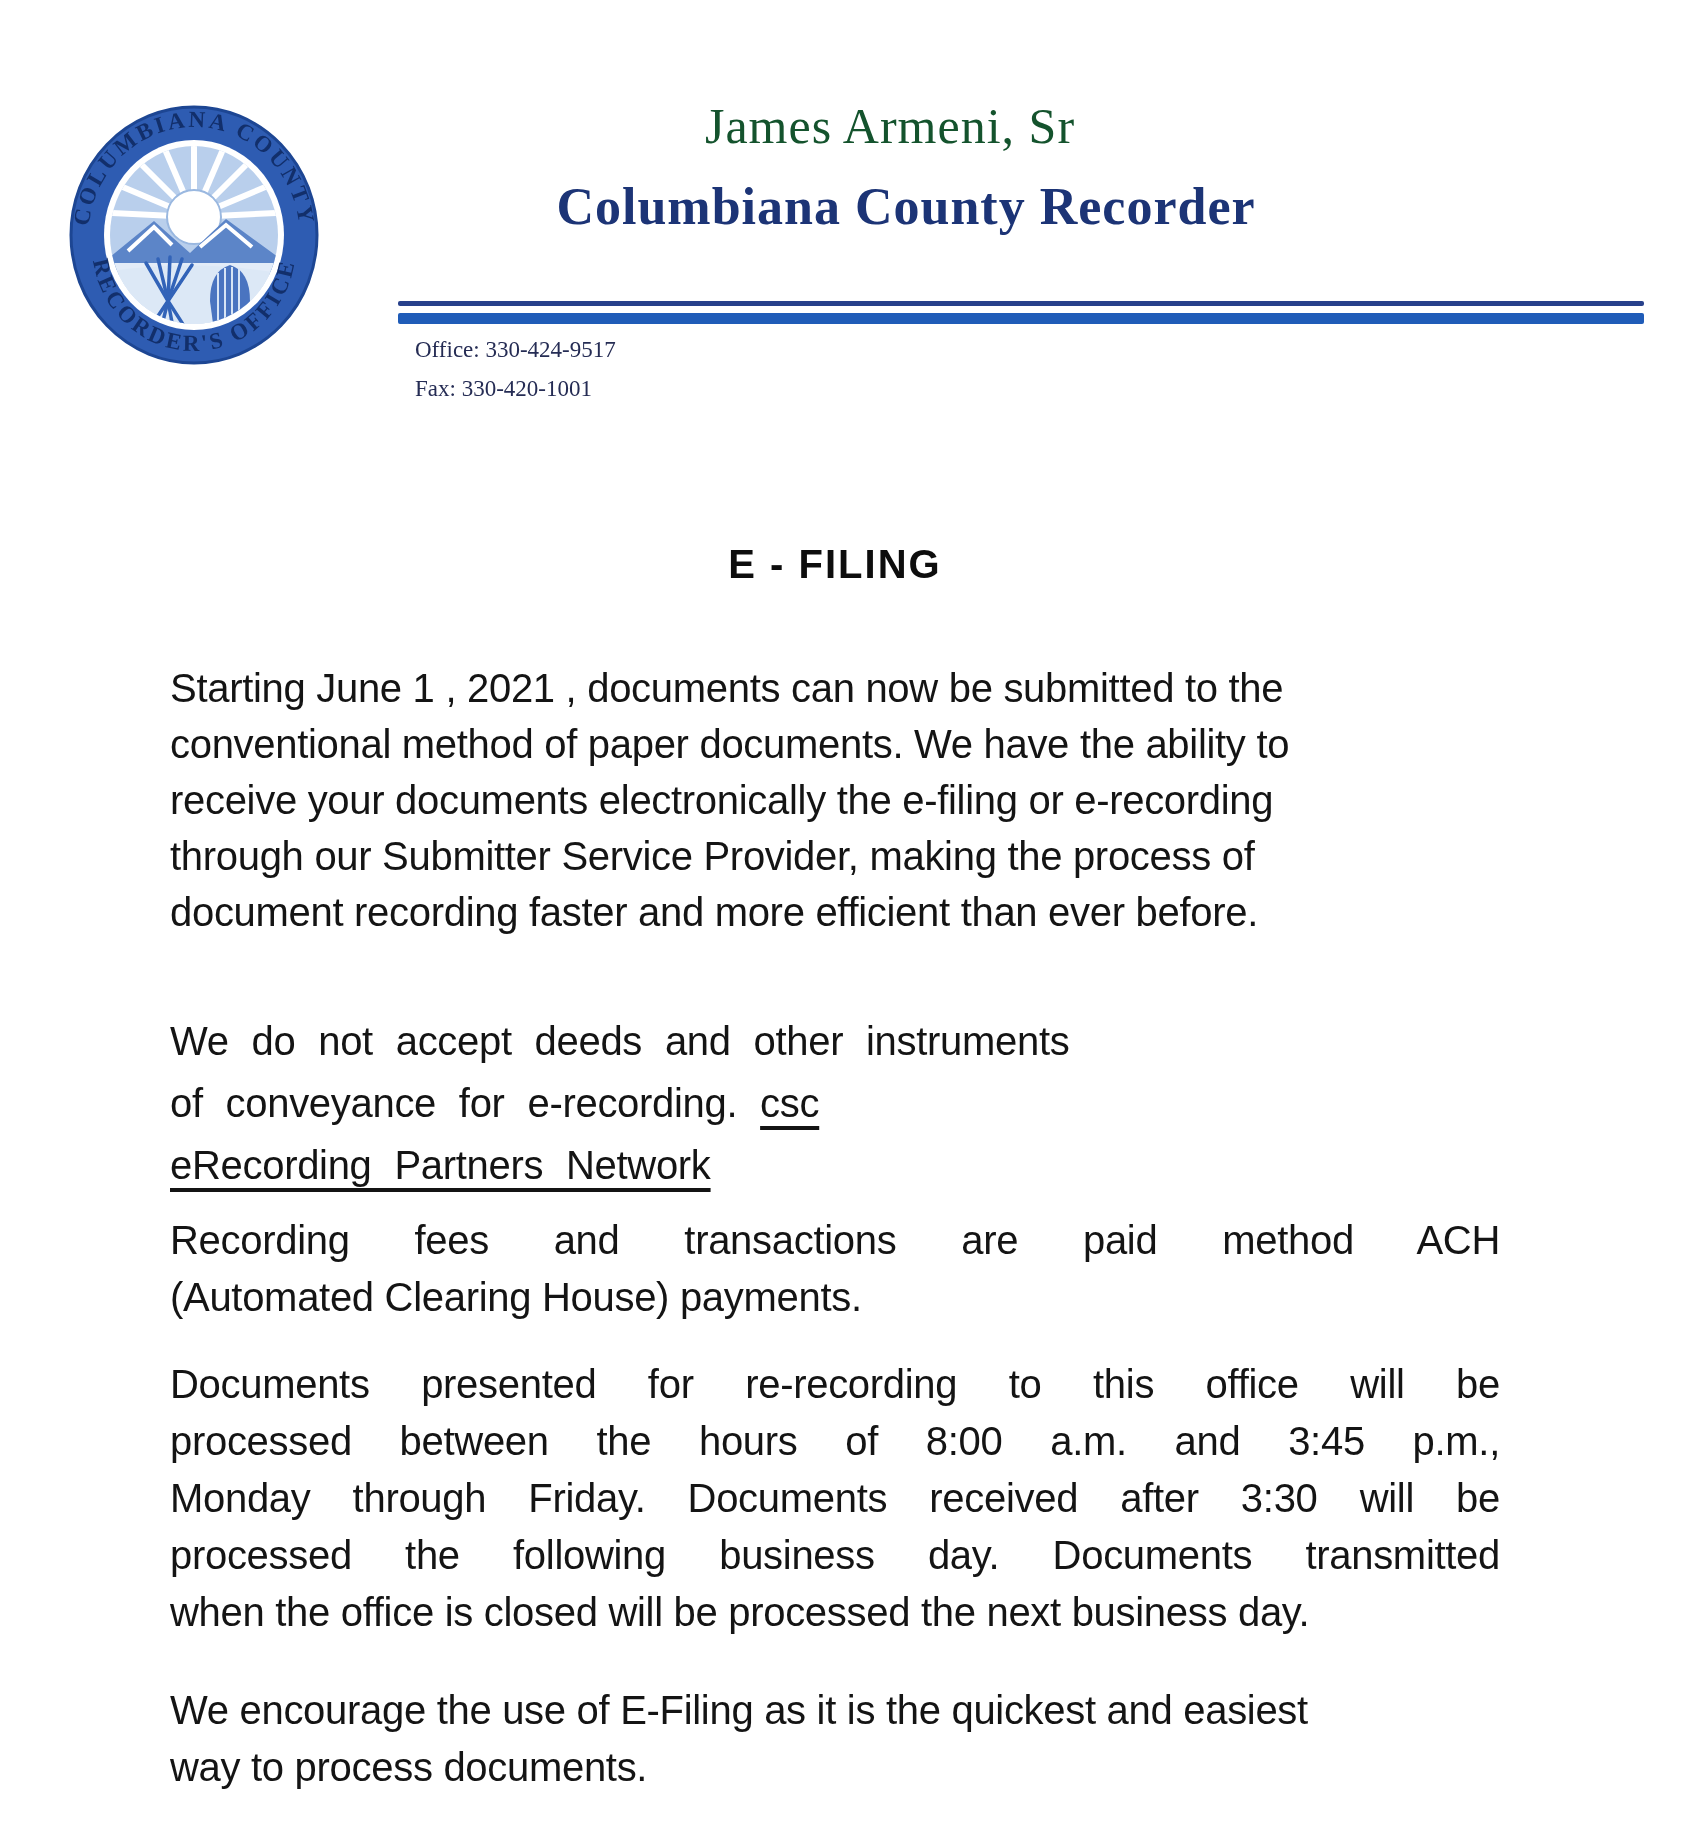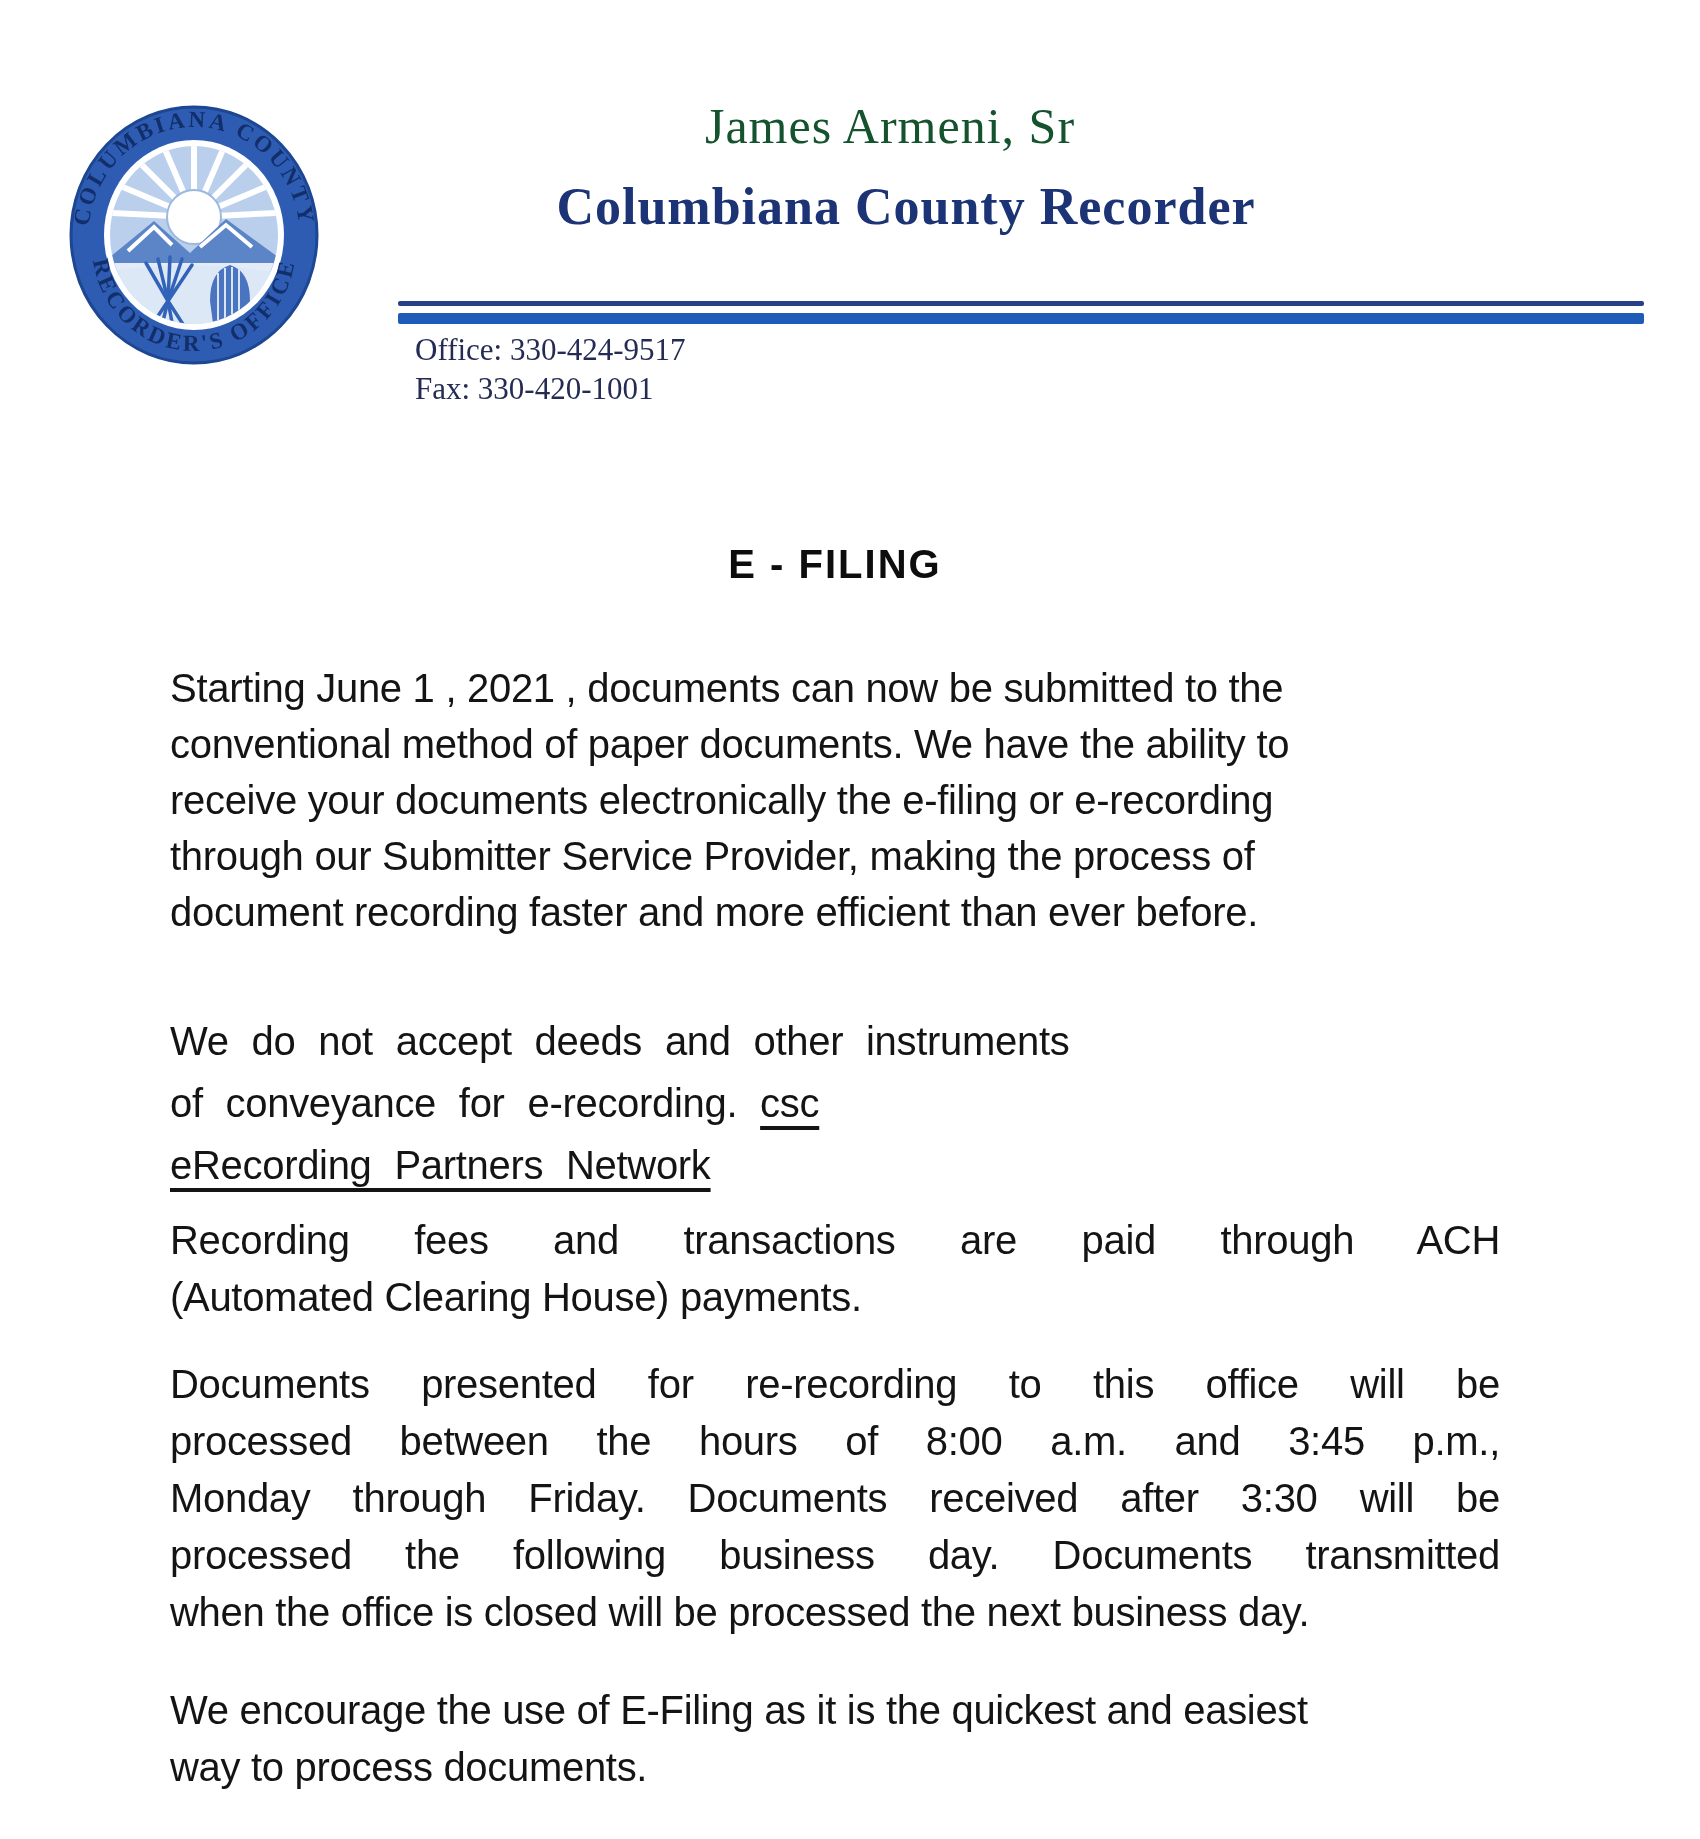--- a/index.html
+++ b/index.html
@@ -22,21 +22,21 @@
   .hdr-title{
     position:absolute;left:16px;top:176px;width:100%;
     font-family:Liberation Serif, serif;font-weight:bold;
     font-size:52px;line-height:62px;color:#1c3476;letter-spacing:1px;
   }
   .rule-thin{position:absolute;left:398px;top:301px;width:1246px;height:5px;background:#27408b;border-radius:2px;}
   .rule-thick{position:absolute;left:398px;top:313px;width:1246px;height:11px;background:#1f5cb8;border-radius:2px;}
   .hdr-phone{
     position:absolute;left:415px;width:700px;
     font-family:"Liberation Serif", serif;
-    font-size:31px;line-height:39px;color:#252c54;text-align:left;
+    font-size:23px;line-height:39px;color:#252c54;text-align:left;
   }
   .office-line{top:330px;} .fax-line{top:369px;}
   
   .doc-heading{
     position:absolute;left:170px;top:542px;width:1330px;
     text-align:center;font-size:40px;font-weight:600;
     letter-spacing:2px;color:#0d0d0d;
   }
   .para{position:absolute;left:170px;width:1330px;}
   .line{font-size:40px;line-height:56px;letter-spacing:-0.3px;}
@@ -153,21 +153,21 @@
     <div class="line">document recording faster and more efficient than ever before.</div>
   </div>
 
   <div class="para" id="para2">
     <div class="line">We do not accept deeds and other instruments</div>
     <div class="line"><span>of conveyance for e-recording. </span><span class="doc-link">csc</span></div>
     <div class="line"><span class="doc-link">eRecording Partners Network</span></div>
   </div>
 
   <div class="para" id="para3">
-    <div class="line jline">Recording fees and transactions are paid through ACH</div>
+    <div class="line jline">Recording fees and transactions are paid method ACH</div>
     <div class="line">(Automated Clearing House) payments.</div>
   </div>
 
   <div class="para" id="para4">
     <div class="line jline">Documents presented for re-recording to this office will be</div>
     <div class="line jline">processed between the hours of 8:00 a.m. and 3:45 p.m.,</div>
     <div class="line jline">Monday through Friday. Documents received after 3:30 will be</div>
     <div class="line jline">processed the following business day. Documents transmitted</div>
     <div class="line">when the office is closed will be processed the next business day.</div>
   </div>

